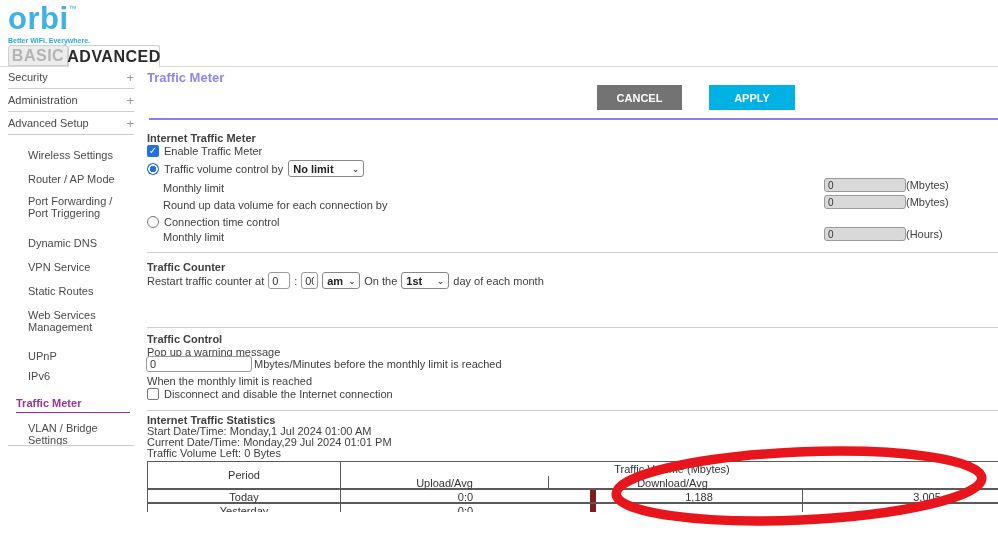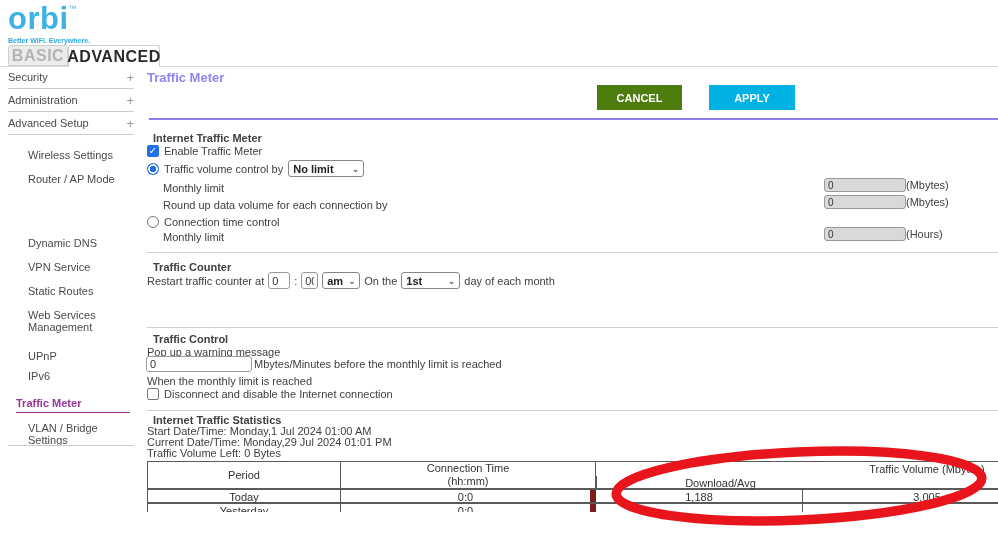--- a/index.html
+++ b/index.html
@@ -24,28 +24,28 @@
   .side-sec .plus { color:#9a9a9a; font-size:13px; font-weight:400; }
   .side-item { position:absolute; left:28px; width:106px; font-size:11px; line-height:12px; color:#4a4a4a; cursor:pointer; }
   .side-item.active { left:16px; width:114px; color:#993399; font-weight:bold; padding-bottom:3px;
                       border-bottom:1px solid #993399; }
   .side-bottom-line { position:absolute; left:8px; top:445px; width:126px; height:1px; background:#ccc; }
 
   
   .page-title { position:absolute; left:147px; top:70px; font-size:13px; font-weight:bold; color:#8d87f0; }
   .btn { position:absolute; top:85px; height:25px; display:flex; align-items:center; justify-content:center;
          font-size:11px; font-weight:bold; color:#fff; cursor:pointer; }
-  .btn-cancel { left:597px; width:85px; background:#4d7c0f; }
+  .btn-cancel { left:597px; width:85px; background:#737373; }
   .btn-apply { left:709px; width:86px; background:#00b1e4; }
   .purple-rule { position:absolute; left:149px; top:118px; width:849px; height:2px; background:#8b80ea; }
 
   
   .sep { position:absolute; left:147px; width:851px; height:1px; background:#cfcfcf; }
   .lbl { position:absolute; font-size:11px; color:#404040; white-space:nowrap; }
-  .hd  { position:absolute; font-size:11px; font-weight:bold; color:#404040; white-space:nowrap;margin-left:6px; }
+  .hd  { position:absolute; font-size:11px; font-weight:bold; color:#404040; white-space:nowrap; }
   .row { position:absolute; display:flex; align-items:center; gap:5px; font-size:11px; color:#404040; white-space:nowrap; }
 
   .cb { width:12px; height:12px; border-radius:2px; flex:0 0 auto; }
   .cb.checked { background:#2170e8; color:#fff; font-size:10px; line-height:12px; text-align:center; }
   .cb.unchecked { background:#fff; border:1px solid #767676; }
   .radio { width:12px; height:12px; border-radius:50%; flex:0 0 auto; }
   .radio.sel { background:radial-gradient(circle,#1f6fe8 0 3px,#fff 3.5px 4.5px,#1f6fe8 5px); }
   .radio.unsel { background:#fff; border:1px solid #767676; }
 
   .sel-box { display:inline-flex; align-items:center; justify-content:space-between; background:#fff;
@@ -99,20 +99,21 @@
     <span>Administration</span>
     <span class="plus">+</span>
   </div>
   <div class="side-sec" style="top:112px">
     <span>Advanced Setup</span>
     <span class="plus">+</span>
   </div>
 
   <div class="side-item" style="top:149px">Wireless Settings</div>
   <div class="side-item" style="top:173px">Router / AP Mode</div>
+  <div class="side-item" style="top:195px">Port Forwarding / Port Triggering</div>
   <div class="side-item" style="top:237px">Dynamic DNS</div>
   <div class="side-item" style="top:261px">VPN Service</div>
   <div class="side-item" style="top:285px">Static Routes</div>
   <div class="side-item" style="top:309px">Web Services Management</div>
   <div class="side-item" style="top:350px">UPnP</div>
   <div class="side-item" style="top:370px">IPv6</div>
   <div class="side-item active" style="top:397px">Traffic Meter</div>
   <div class="side-item" style="top:422px">VLAN / Bridge Settings</div>
   <div class="side-bottom-line"></div>
 
@@ -161,21 +162,21 @@
   <div class="row" style="left:147px; top:272px; gap:4px">
     <span>Restart traffic counter at</span>
     <input class="txt-in" style="width: 22px;" value="0">
     <span>:</span>
     <input class="txt-in" style="width: 17px;" value="00">
     <span class="sel-box" style="width:38px">
       <span>am</span>
       <span class="chev">⌄</span>
     </span>
     <span>On the</span>
-    <span class="sel-box" style="width:59px">
+    <span class="sel-box" style="width:48px">
       <span>1st</span>
       <span class="chev">⌄</span>
     </span>
     <span>day of each month</span>
   </div>
 
   <div class="sep" style="top:327px"></div>
 
   <div class="hd" style="left:147px; top:333px">Traffic Control</div>
   <div class="lbl" style="left:147px; top:346px">Pop up a warning message</div>
@@ -193,27 +194,24 @@
 
   <div class="hd" style="left:147px; top:414px">Internet Traffic Statistics</div>
   <div class="lbl" style="left:147px; top:425px">Start Date/Time: Monday,1 Jul 2024 01:00 AM</div>
   <div class="lbl" style="left:147px; top:436px">Current Date/Time: Monday,29 Jul 2024 01:01 PM</div>
   <div class="lbl" style="left:147px; top:447px">Traffic Volume Left: 0 Bytes</div>
 
   <div class="twrap">
     <div class="ttable">
       <div class="thead">
         <div class="th-period">Period</div>
-        <div class="th-conn">
-          <span>Connection Time</span>
-          <span>(hh:mm)</span>
-        </div>
         <div class="th-group">
           <div class="th-group-line1">Traffic Volume (Mbytes)</div>
           <div class="th-group-line2">
+            <div class="th-upload">Upload/Avg</div>
             <div class="th-download">Download/Avg</div>
           </div>
         </div>
       </div>
       <div class="trow first">
         <div class="td td-period">Today</div>
         <div class="td td-conn">0:0</div>
         <div class="td td-upload">1,188</div>
         <div class="td td-download">3,005</div>
       </div>

